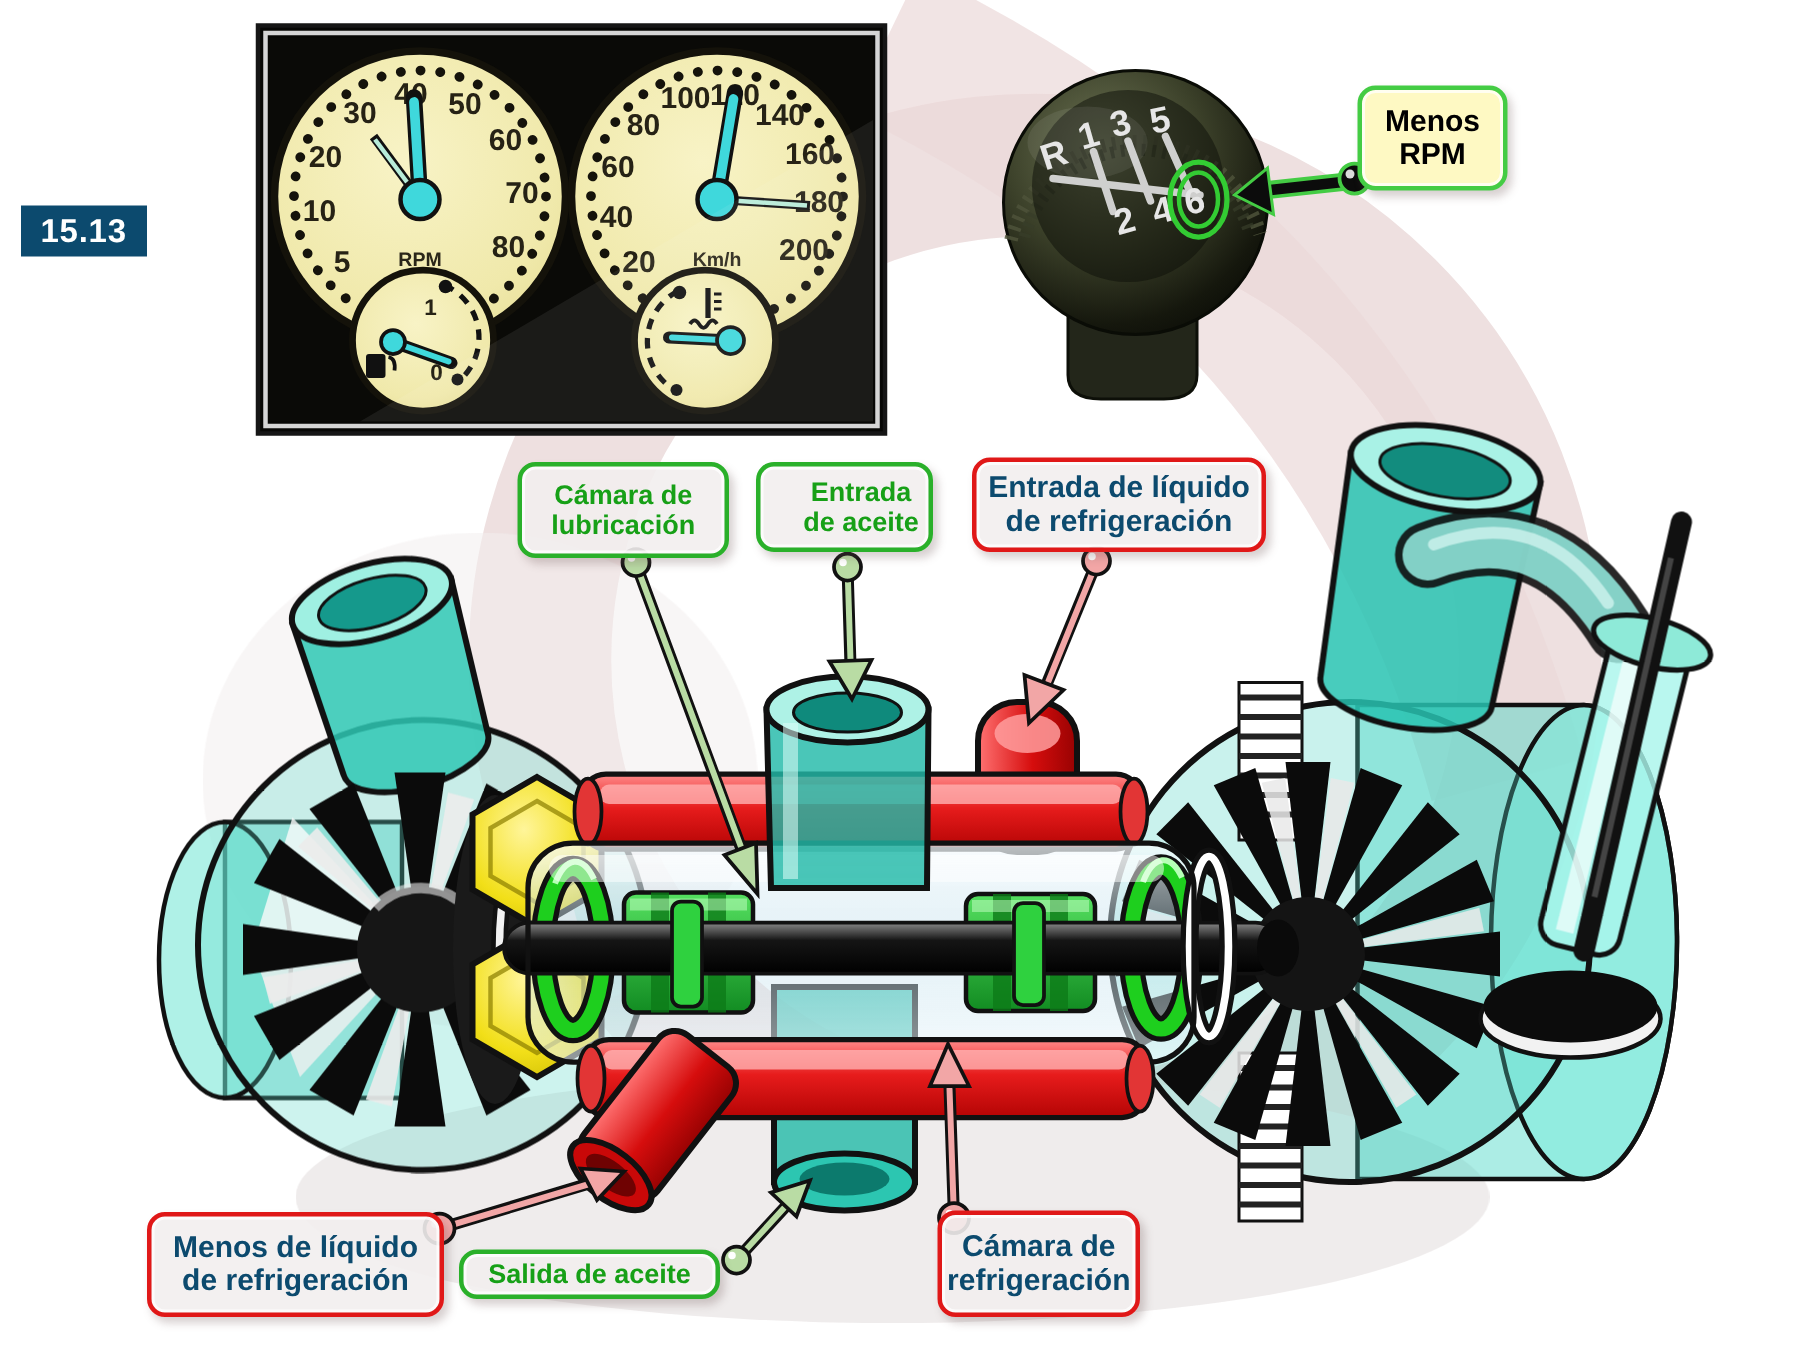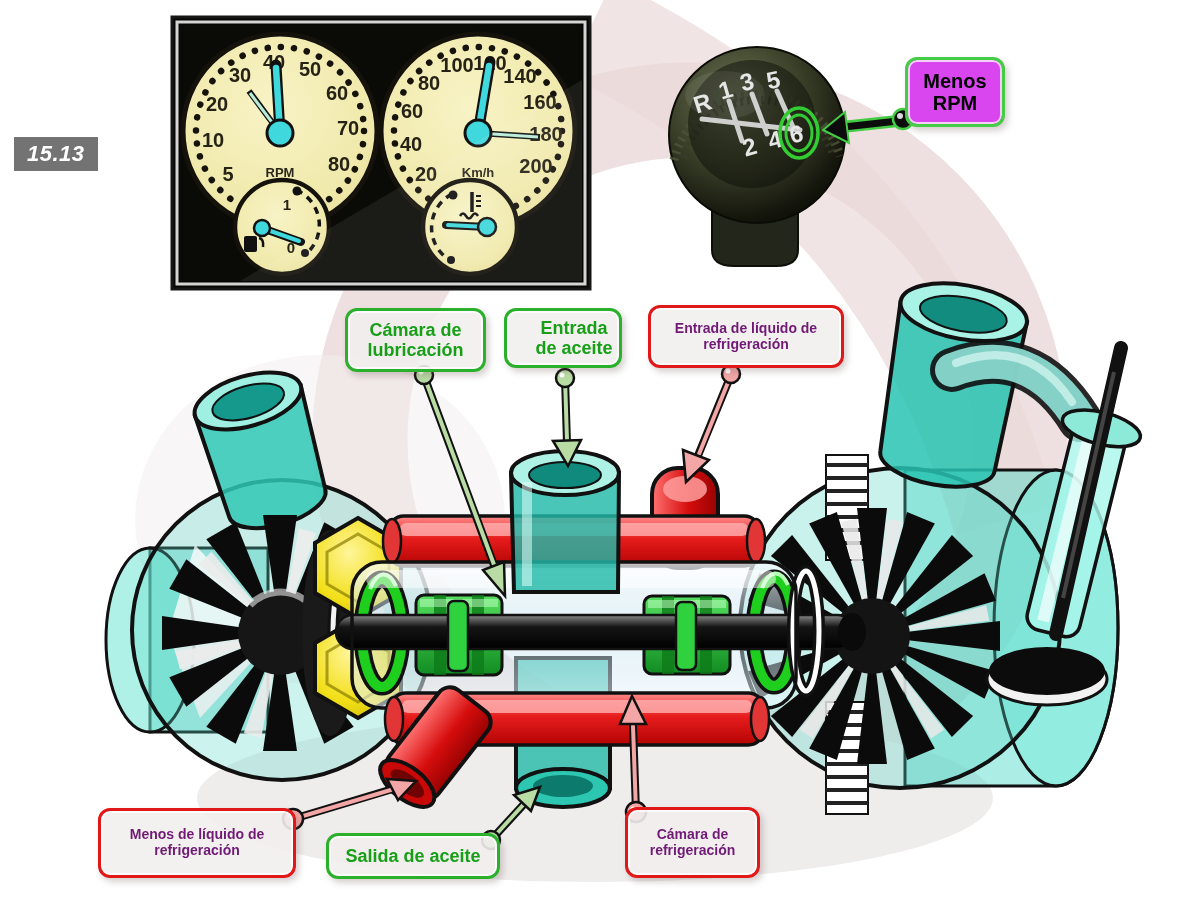--- a/index.html
+++ b/index.html
@@ -5,24 +5,24 @@
   html,body{margin:0;padding:0;background:#999;}
   .stage{position:relative;width:1200px;height:900px;background:#ffffff;overflow:hidden;
          font-family:"Liberation Sans",sans-serif;}
   .stage > svg{position:absolute;left:0;top:0;}
   .callout{position:absolute;display:flex;align-items:center;justify-content:center;
            text-align:center;font-weight:bold;border-radius:12px;line-height:1.12;
            padding:4px 6px;box-sizing:border-box;
            background:rgba(242,238,238,0.9);
            box-shadow:3px 4px 6px rgba(110,85,85,.28), inset 0 0 0 2px rgba(255,255,255,.75);}
   .green{color:#17a017;border:3px solid #2ab02a;font-size:18px;}
-  .red{color:#701a75;border:3px solid #e01818;font-size:14px;}
-  .menos{color:#000;border:3px solid #44cc44;background:#d946ef;font-size:20px;}
-  .fig{position:absolute;background:#737373;color:#fff;font-weight:bold;font-size:22px;
-       padding:4px 13px;letter-spacing:.5px;font-style:italic;}
+  .red{color:#0c4a6e;border:3px solid #e01818;font-size:20px;}
+  .menos{color:#000;border:3px solid #44cc44;background:#fef9c3;font-size:20px;}
+  .fig{position:absolute;background:#0c4a6e;color:#fff;font-weight:bold;font-size:22px;
+       padding:4px 13px;letter-spacing:.5px;}
   svg text{font-family:"Liberation Sans",sans-serif;}
   .tick{font-weight:bold;fill:#262215;font-size:20px;text-anchor:middle;}
   .tick-sm{font-weight:bold;fill:#262215;font-size:15px;text-anchor:middle;}
   .unit{font-weight:bold;fill:#2a2619;font-size:13px;text-anchor:middle;}
   .gear{font-weight:bold;fill:#e6e6e6;font-size:24px;text-anchor:middle;}
 </style>
 </head>
 <body>
 
 <div class="stage">
@@ -455,17 +455,17 @@
 <div class="callout menos" style="left:905px;top:57px;width:100px;height:70px;">Menos RPM</div>
 
 <div class="callout green" style="left:345px;top:308px;width:141px;height:64px;">Cámara de lubricación</div>
 
 <div class="callout green" style="left:504px;top:308px;width:118px;height:60px;padding-left:28px;">Entrada de aceite</div>
 
 <div class="callout red" style="left:648px;top:305px;width:196px;height:63px;">Entrada de líquido de refrigeración</div>
 
 <div class="callout red" style="left:98px;top:808px;width:198px;height:70px;">Menos de líquido de refrigeración</div>
 
-<div class="callout green" style="left:326px;top:833px;width:174px;height:46px;">Salida de aceite</div>
+<div class="callout green" style="left:306px;top:833px;width:174px;height:33px;">Salida de aceite</div>
 
 <div class="callout red" style="left:625px;top:807px;width:135px;height:71px;">Cámara de refrigeración</div>
 
 </div>
 
 </body></html>

